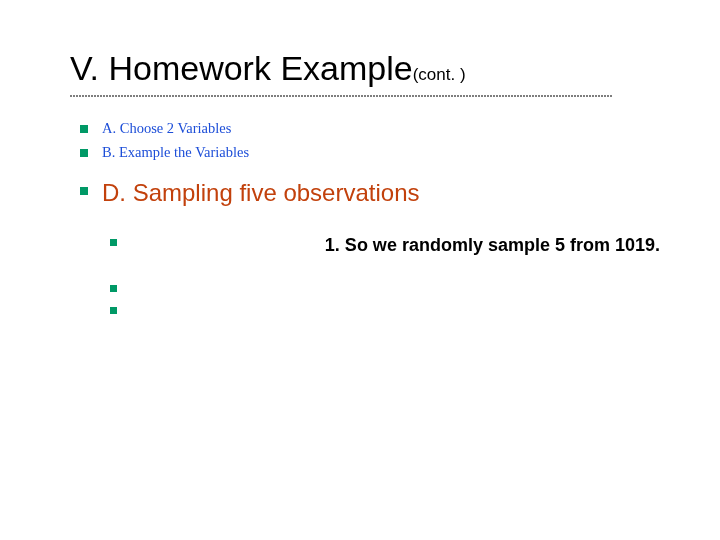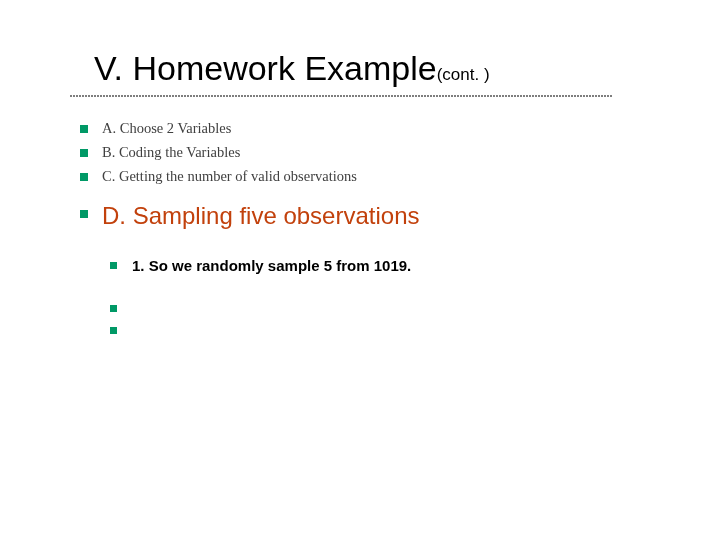--- a/index.html
+++ b/index.html
@@ -22,21 +22,20 @@
   .title-block {
     margin-bottom: 22px;
   }
   .title {
     font-family: "Verdana", "Geneva", sans-serif;
     font-size: 34px;
     font-weight: 400;
     color: #000000;
     line-height: 1.1;
     white-space: nowrap;
-    margin-left: 24px;
   }
   .title-suffix {
     font-size: 17px;
     font-weight: 400;
     vertical-align: baseline;
   }
   .title-rule {
     margin-top: 8px;
     height: 2px;
     background: linear-gradient(to right,
@@ -50,21 +49,21 @@
     list-style: none;
     padding: 0;
     margin: 0 0 0 10px;
   }
   .outer-list > li {
     position: relative;
     padding: 0 0 4px 22px;
     margin: 0;
     font-size: 14.5px;
     line-height: 1.35;
-    color: #404040;
+    color: #1d4ed8;
     font-family: Georgia, "Times New Roman", serif;
   }
   .outer-list > li.big {
     padding-top: 10px;
     padding-bottom: 18px;
     font-size: 24px;
     color: #c2410c;
     font-family: "Verdana", "Geneva", sans-serif;
     font-weight: 400;
   }
@@ -79,25 +78,26 @@
   .outer-list > li.big > .sq-bullet { top: 20px; }
   .inner-list {
     list-style: none;
     padding: 0;
     margin: 6px 0 0 40px;
   }
   .inner-list > li {
     position: relative;
     padding: 0 0 22px 22px;
     margin: 0;
-    font-size: 15px;
+    font-size: 18px;
     line-height: 1.35;
     color: #000000;
     font-family: "Verdana", "Geneva", sans-serif;
     font-weight: 700;
+    text-align: right;
   }
   .inner-list > li > .sq-bullet {
     top: 6px;
     width: 7px;
     height: 7px;
   }
 </style>
 </head>
 <body>
 
@@ -110,25 +110,21 @@
     <div class="title-rule"></div>
   </div>
 
   <ul class="outer-list">
     <li>
       <span class="sq-bullet"></span>
       <span>A. Choose 2 Variables</span>
     </li>
     <li>
       <span class="sq-bullet"></span>
-      <span>B. Coding the Variables</span>
-    </li>
-    <li>
-      <span class="sq-bullet"></span>
-      <span>C. Getting the number of valid observations</span>
+      <span>B. Example the Variables</span>
     </li>
     <li class="big">
       <span class="sq-bullet"></span>
       <span>D. Sampling five observations</span>
     </li>
   </ul>
 
   <ul class="inner-list">
     <li>
       <span class="sq-bullet"></span>

